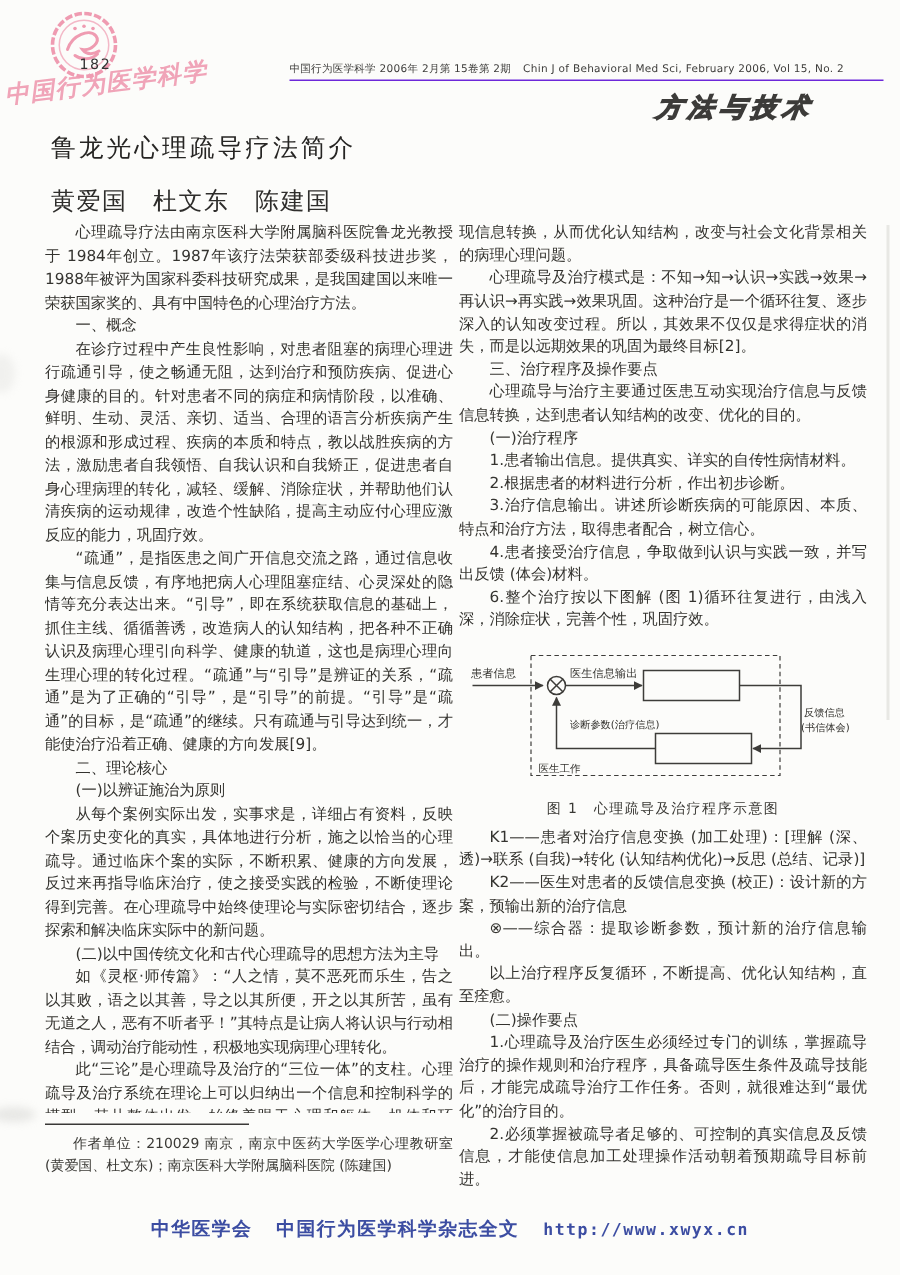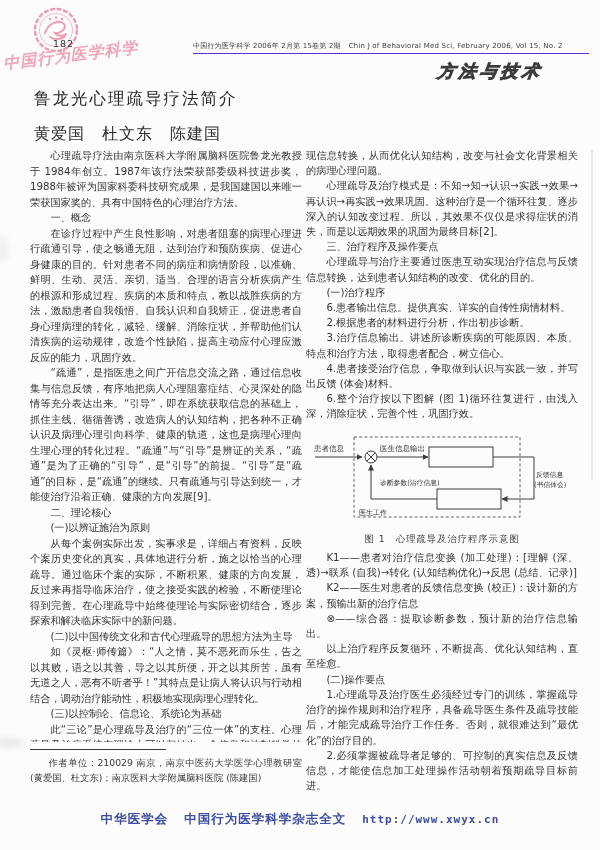--- a/index.html
+++ b/index.html
@@ -97,32 +97,31 @@
   <div class="col col-left">
       <p class="para">心理疏导疗法由南京医科大学附属脑科医院鲁龙光教授于 1984年创立。1987年该疗法荣获部委级科技进步奖，1988年被评为国家科委科技研究成果，是我国建国以来唯一荣获国家奖的、具有中国特色的心理治疗方法。</p>
       <p class="para">一、概念</p>
       <p class="para">在诊疗过程中产生良性影响，对患者阻塞的病理心理进行疏通引导，使之畅通无阻，达到治疗和预防疾病、促进心身健康的目的。针对患者不同的病症和病情阶段，以准确、鲜明、生动、灵活、亲切、适当、合理的语言分析疾病产生的根源和形成过程、疾病的本质和特点，教以战胜疾病的方法，激励患者自我领悟、自我认识和自我矫正，促进患者自身心理病理的转化，减轻、缓解、消除症状，并帮助他们认清疾病的运动规律，改造个性缺陷，提高主动应付心理应激反应的能力，巩固疗效。</p>
       <p class="para">“疏通”，是指医患之间广开信息交流之路，通过信息收集与信息反馈，有序地把病人心理阻塞症结、心灵深处的隐情等充分表达出来。“引导”，即在系统获取信息的基础上，抓住主线、循循善诱，改造病人的认知结构，把各种不正确认识及病理心理引向科学、健康的轨道，这也是病理心理向生理心理的转化过程。“疏通”与“引导”是辨证的关系，“疏通”是为了正确的“引导”，是“引导”的前提。“引导”是“疏通”的目标，是“疏通”的继续。只有疏通与引导达到统一，才能使治疗沿着正确、健康的方向发展[9]。</p>
       <p class="para">二、理论核心</p>
       <p class="para">(一)以辨证施治为原则</p>
       <p class="para">从每个案例实际出发，实事求是，详细占有资料，反映个案历史变化的真实，具体地进行分析，施之以恰当的心理疏导。通过临床个案的实际，不断积累、健康的方向发展，反过来再指导临床治疗，使之接受实践的检验，不断使理论得到完善。在心理疏导中始终使理论与实际密切结合，逐步探索和解决临床实际中的新问题。</p>
       <p class="para">(二)以中国传统文化和古代心理疏导的思想方法为主导</p>
       <p class="para">如《灵枢·师传篇》：“人之情，莫不恶死而乐生，告之以其败，语之以其善，导之以其所便，开之以其所苦，虽有无道之人，恶有不听者乎！”其特点是让病人将认识与行动相结合，调动治疗能动性，积极地实现病理心理转化。</p>
-      <p class="para">(三)以控制论、信息论、系统论为基础</p>
       <p class="para">此“三论”是心理疏导及治疗的“三位一体”的支柱。心理疏导及治疗系统在理论上可以归纳出一个信息和控制科学的模型。其从整体出发，始终着眼于心理和躯体、机体和环境、生理与病理、整体与部分等之间的相互作用；它植根于当代自然和社会科学的沃土之中，吸取多种学科的先进理论和方法，使本系统获得强大的生命力，形成一门多学科交叉的综合性工程。心理疏导系统及治疗系统主要由医生—信息—患者三个要素构成，以社会信息——语言或文字作为治疗的基本工具，其治疗机制主要是通过医生的疏导信息和患者的反馈信息实</p>
     </div>
 
   <div class="col col-right">
     <div>
         <p class="para cont">现信息转换，从而优化认知结构，改变与社会文化背景相关的病理心理问题。</p>
         <p class="para">心理疏导及治疗模式是：不知→知→认识→实践→效果→再认识→再实践→效果巩固。这种治疗是一个循环往复、逐步深入的认知改变过程。所以，其效果不仅仅是求得症状的消失，而是以远期效果的巩固为最终目标[2]。</p>
         <p class="para">三、治疗程序及操作要点</p>
         <p class="para">心理疏导与治疗主要通过医患互动实现治疗信息与反馈信息转换，达到患者认知结构的改变、优化的目的。</p>
         <p class="para">(一)治疗程序</p>
-        <p class="para">6.患者输出信息。提供真实、详实的自传性病情材料。</p>
+        <p class="para">1.患者输出信息。提供真实、详实的自传性病情材料。</p>
         <p class="para">2.根据患者的材料进行分析，作出初步诊断。</p>
         <p class="para">3.治疗信息输出。讲述所诊断疾病的可能原因、本质、特点和治疗方法，取得患者配合，树立信心。</p>
         <p class="para">4.患者接受治疗信息，争取做到认识与实践一致，并写出反馈 (体会)材料。</p>
         <p class="para">6.整个治疗按以下图解 (图 1)循环往复进行，由浅入深，消除症状，完善个性，巩固疗效。</p>
       </div>
 
     <div class="figure-wrap">
       <svg width="256" height="98" viewBox="0 0 256 98">
         <defs>
           <marker id="arr" markerWidth="7" markerHeight="7" refX="5.5" refY="3" orient="auto">

